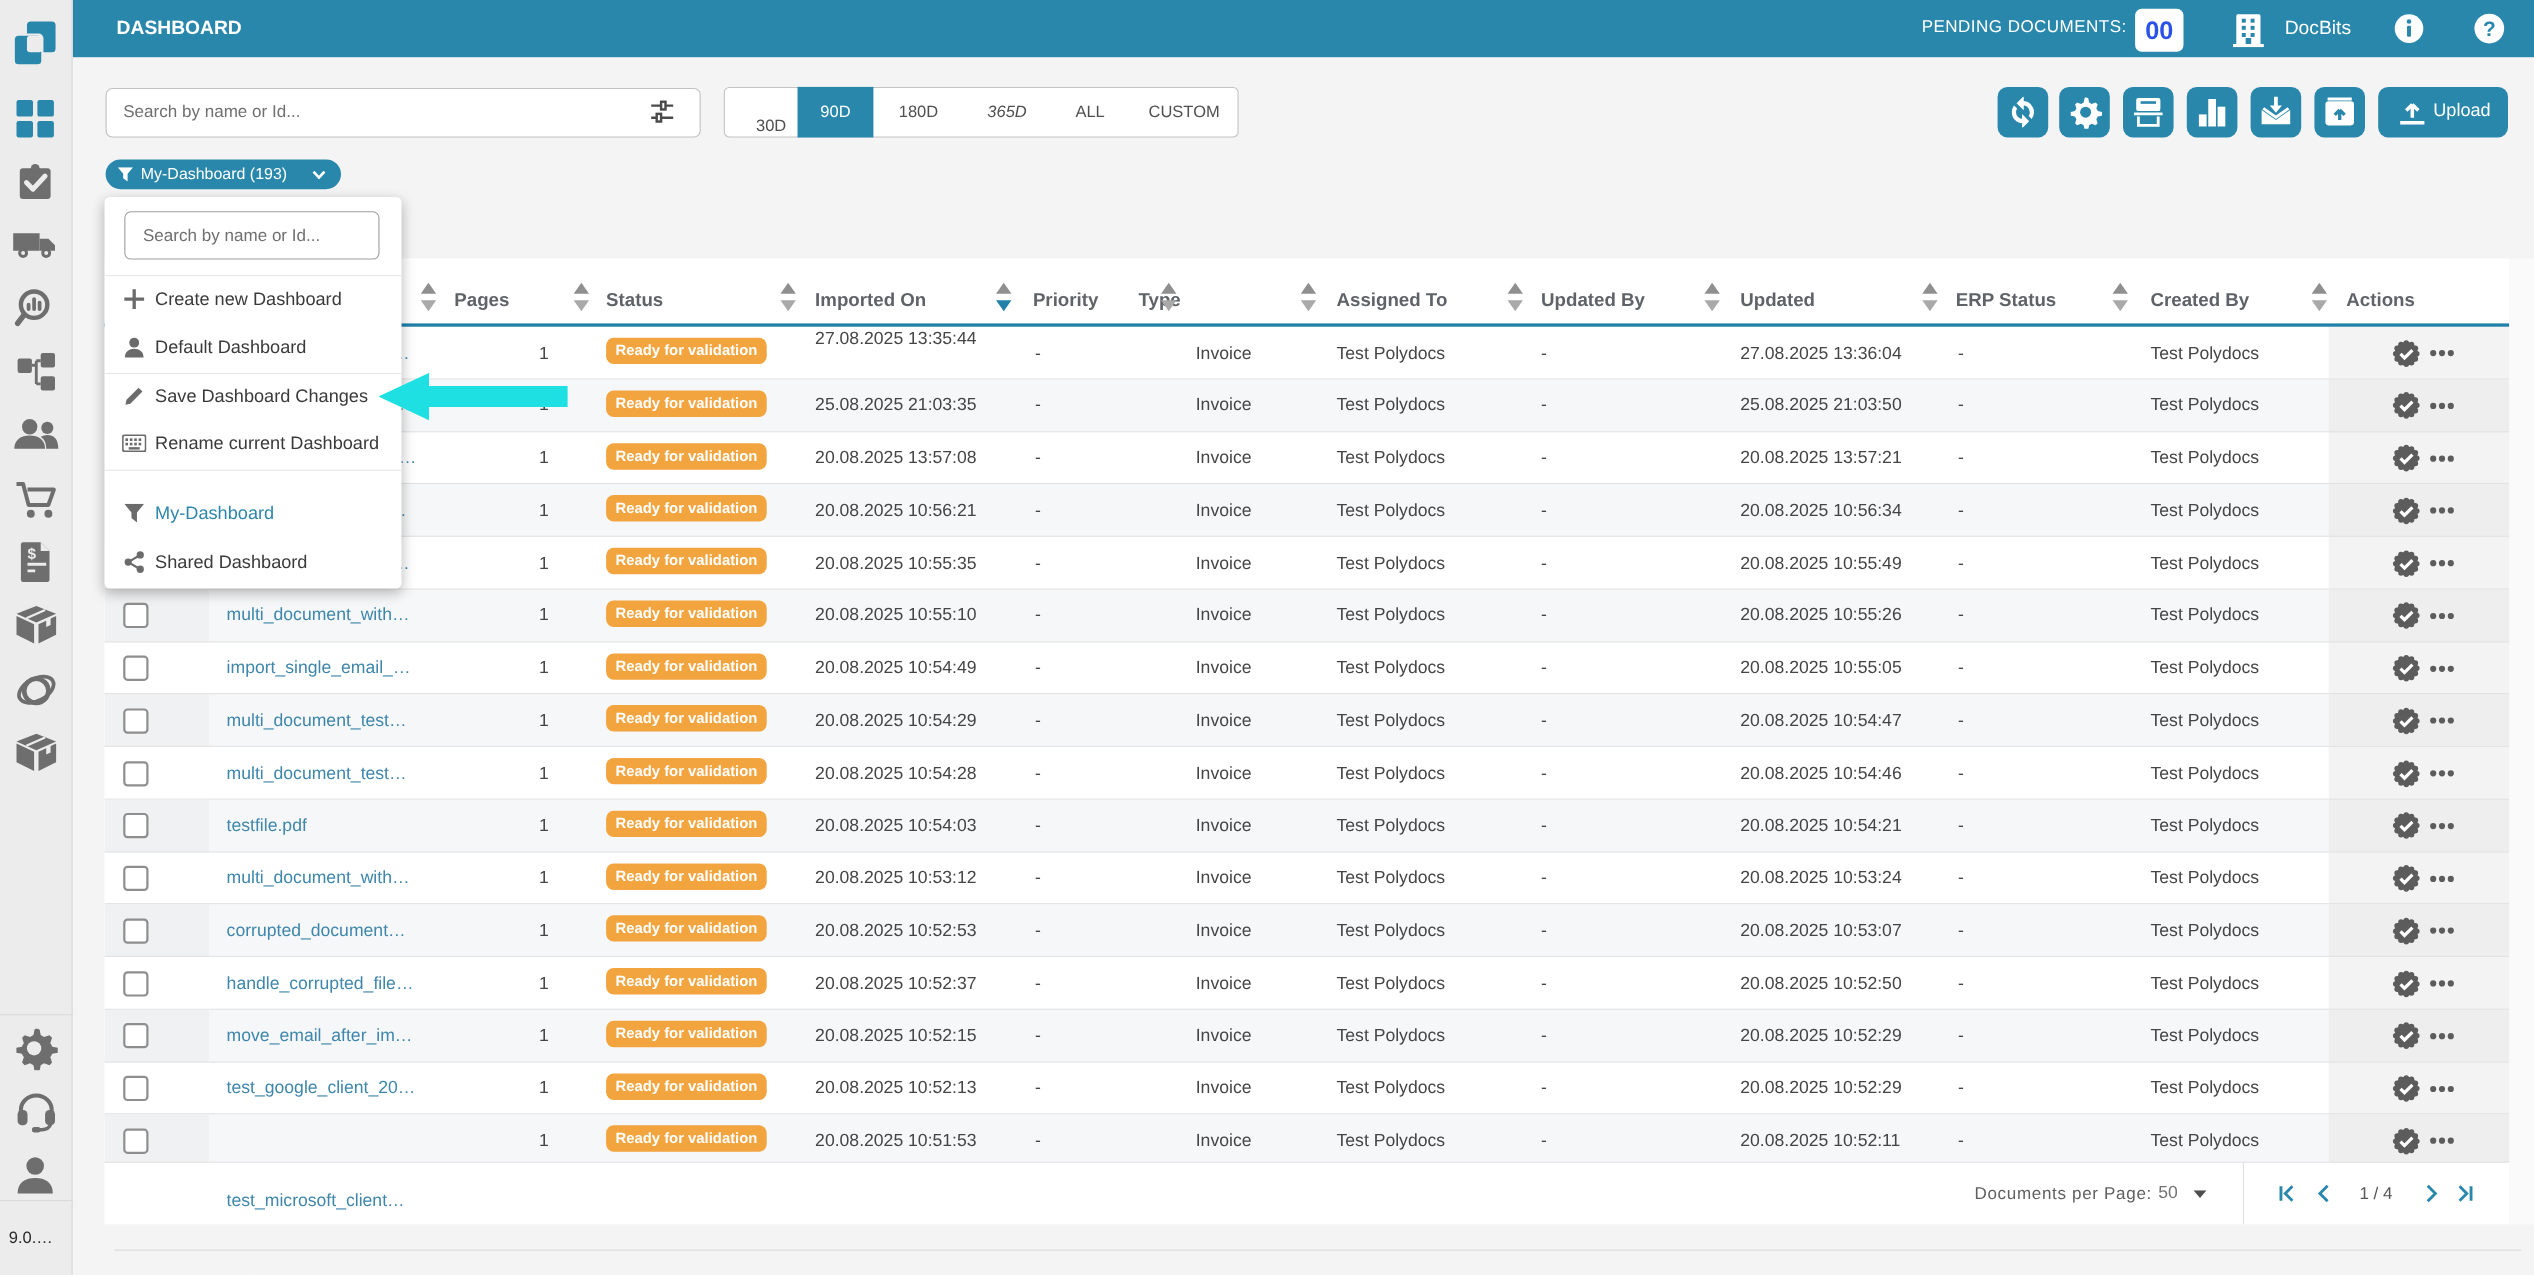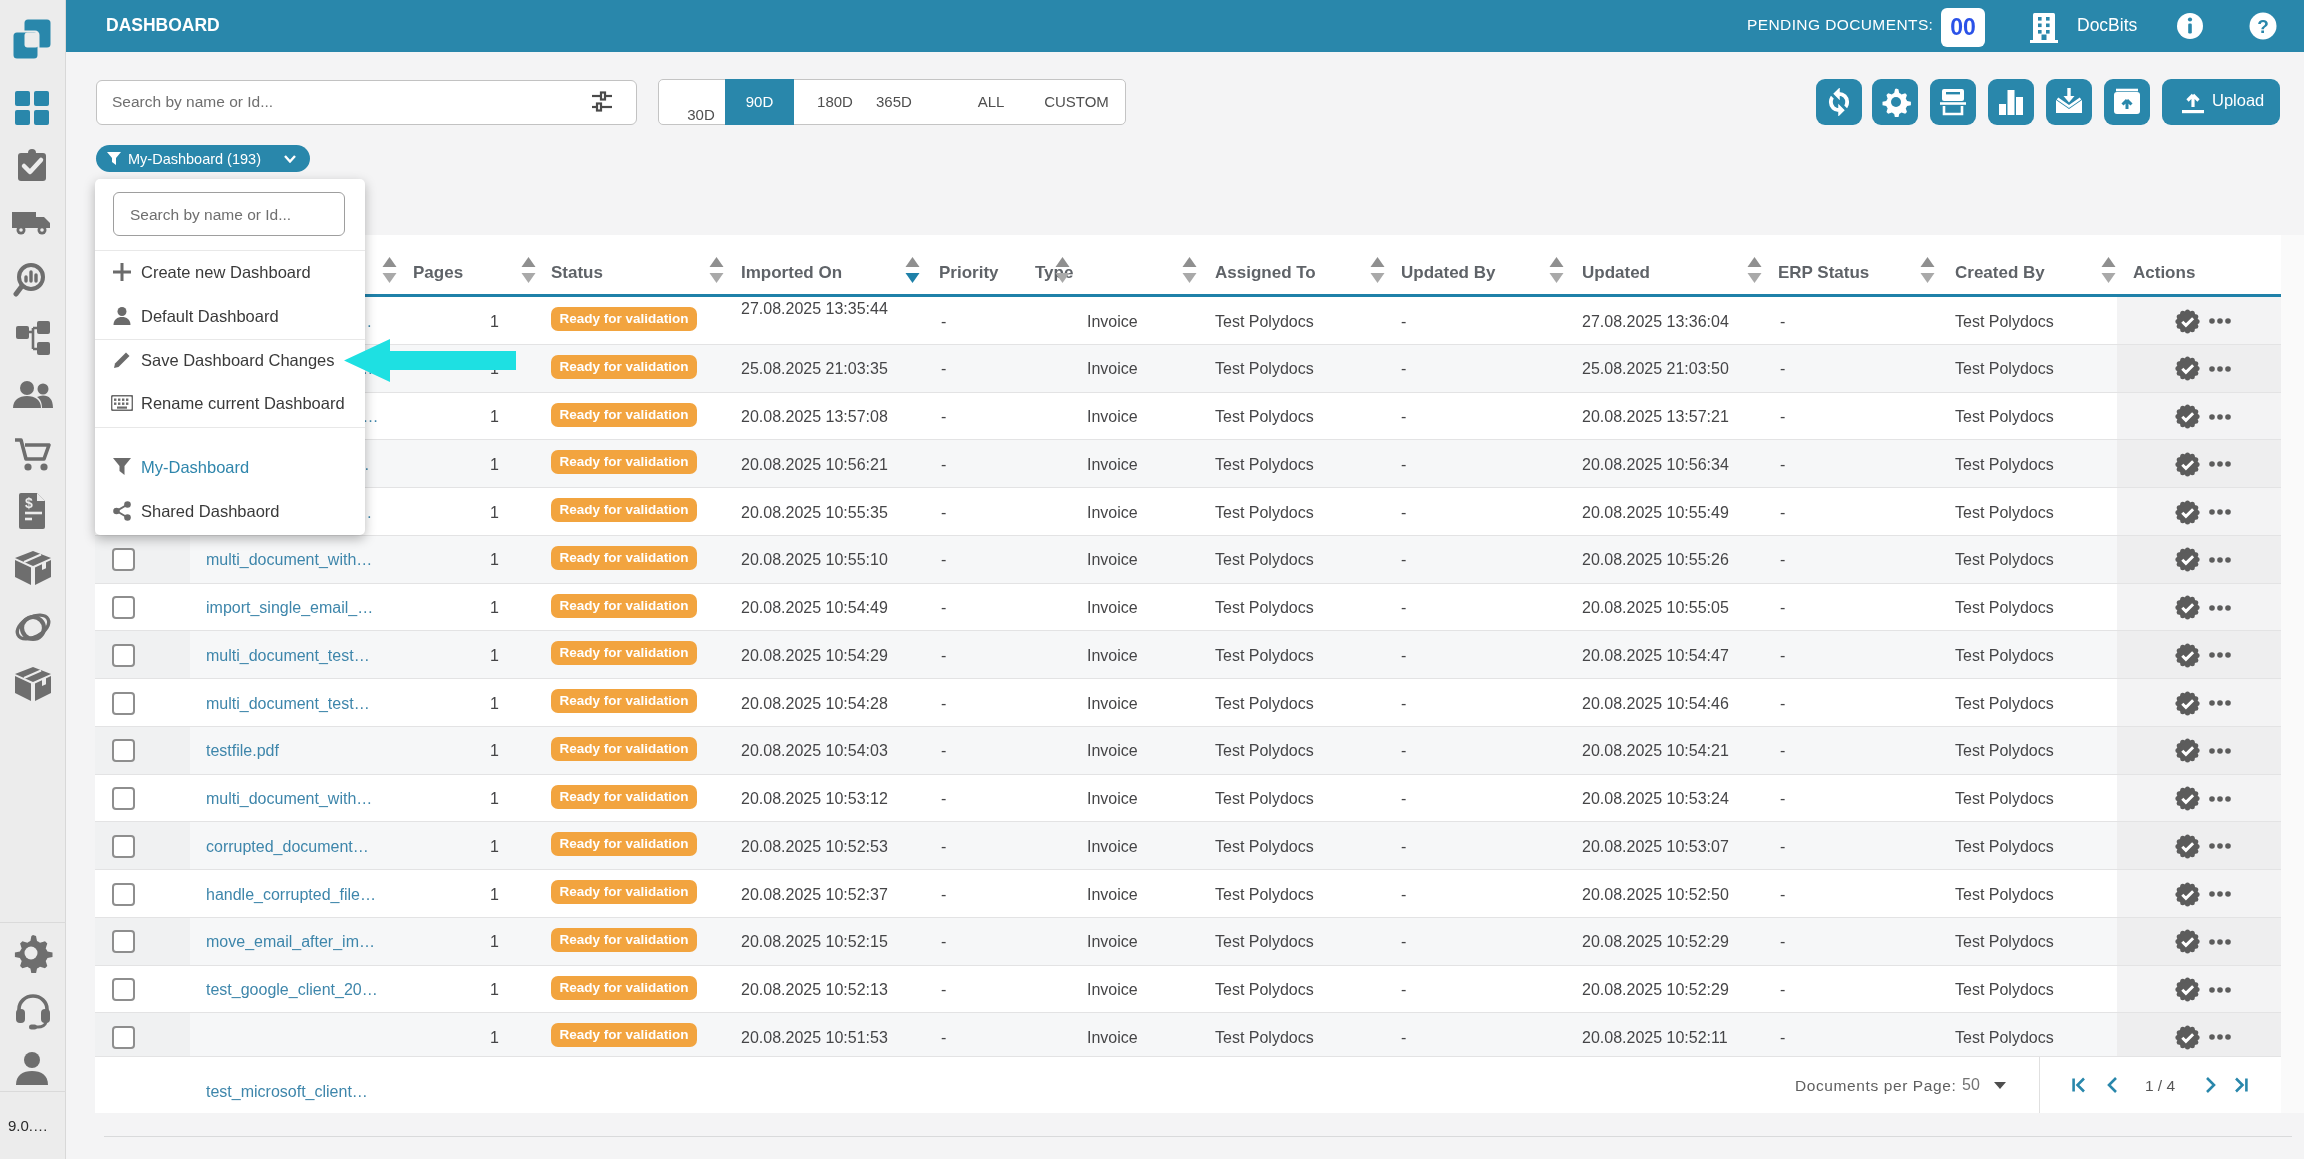--- a/index.html
+++ b/index.html
@@ -169,21 +169,21 @@
     </g>
     <g stroke="#4a4a4a" stroke-width="2.2" fill="none">
       <rect x="11" y="2.5" width="4" height="7"></rect>
       <rect x="7" y="13.5" width="4" height="7"></rect>
     </g>
   </svg>
 <div class="abs" style="left:658px;top:79px;width:468px;height:46px;background:#fff;border:1.5px solid #c4c4c4;border-radius:5px"></div>
 <div class="abs" style="left:658px;top:92px;width:86px;height:46px;line-height:46px;text-align:center;font-size:15px;color:#4f4f4f;">30D</div>
 <div class="abs" style="left:725px;top:79px;width:69px;height:46px;line-height:46px;text-align:center;font-size:15px;background:#2987ab;color:#fff;">90D</div>
 <div class="abs" style="left:794px;top:79px;width:82px;height:46px;line-height:46px;text-align:center;font-size:15px;color:#4f4f4f;">180D</div>
-<div class="abs" style="left:876px;top:79px;width:79px;height:46px;line-height:46px;font-size:15px;color:#4f4f4f;">365D</div>
+<div class="abs" style="left:876px;top:79px;width:79px;height:46px;line-height:46px;text-align:center;font-size:15px;color:#4f4f4f;font-style:italic;">365D</div>
 <div class="abs" style="left:955px;top:79px;width:72px;height:46px;line-height:46px;text-align:center;font-size:15px;color:#4f4f4f;">ALL</div>
 <div class="abs" style="left:1027px;top:79px;width:99px;height:46px;line-height:46px;text-align:center;font-size:15px;color:#4f4f4f;">CUSTOM</div>
 <div class="abs" style="left:1816px;top:79px;width:46px;height:46px;background:#2987ab;border-radius:9px">
     <svg class="abs" style="left:9px;top:9px" width="28" height="28" viewBox="0 0 28 28">
       <g transform="scale(1.1667)">
         <path fill="#fff" stroke="#fff" stroke-width="1.3" d="M12 4V1L8 5l4 4V6c3.31 0 6 2.69 6 6 0 1.01-.25 1.97-.7 2.8l1.46 1.46C19.54 15.03 20 13.57 20 12c0-4.42-3.58-8-8-8zm0 14c-3.31 0-6-2.69-6-6 0-1.01.25-1.97.7-2.8L5.24 7.74C4.46 8.97 4 10.43 4 12c0 4.42 3.58 8 8 8v3l4-4-4-4v3z"></path>
       </g>
     </svg>
   </div>
 <div class="abs" style="left:1872px;top:79px;width:46px;height:46px;background:#2987ab;border-radius:9px">

